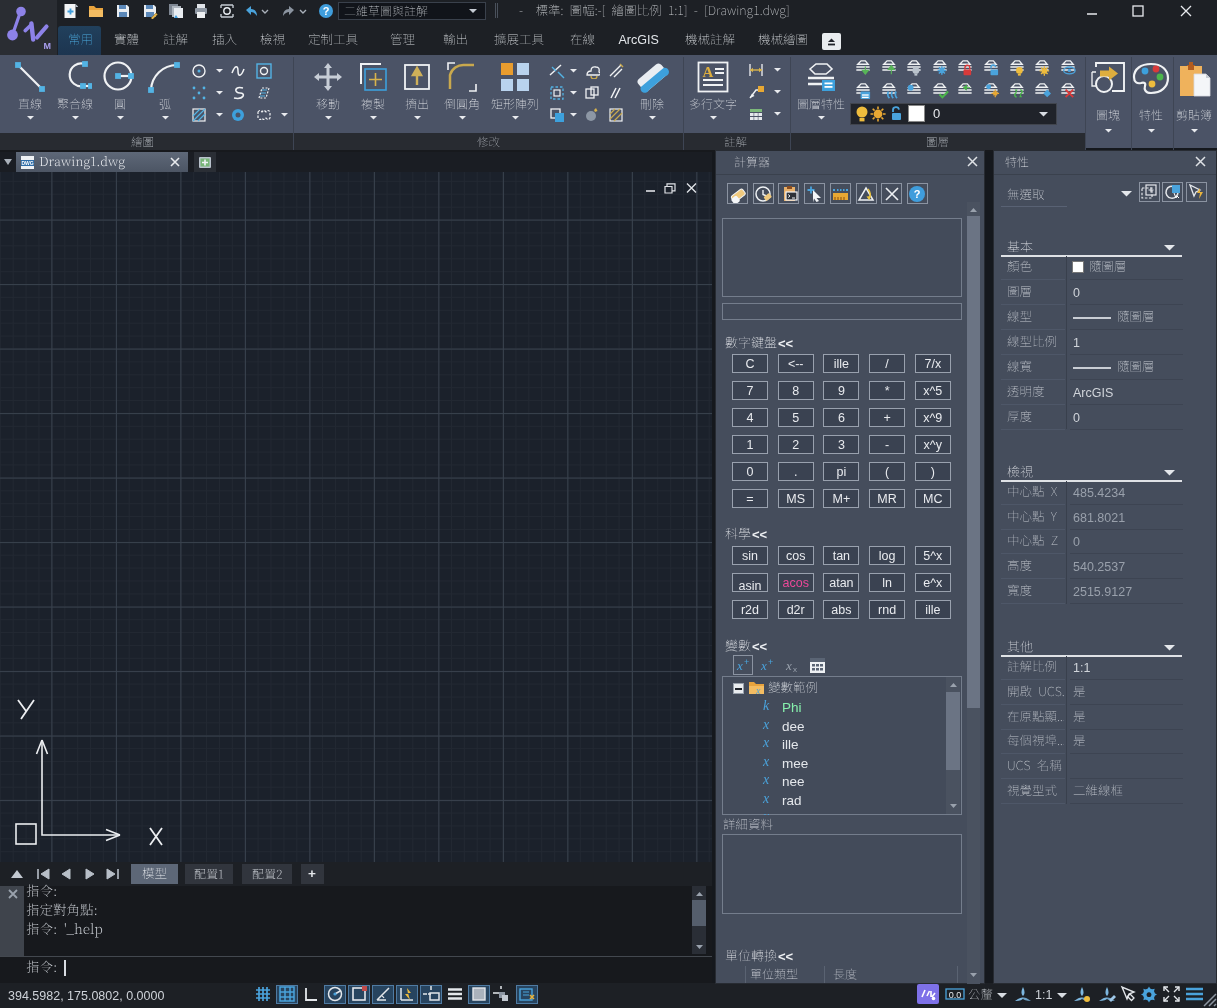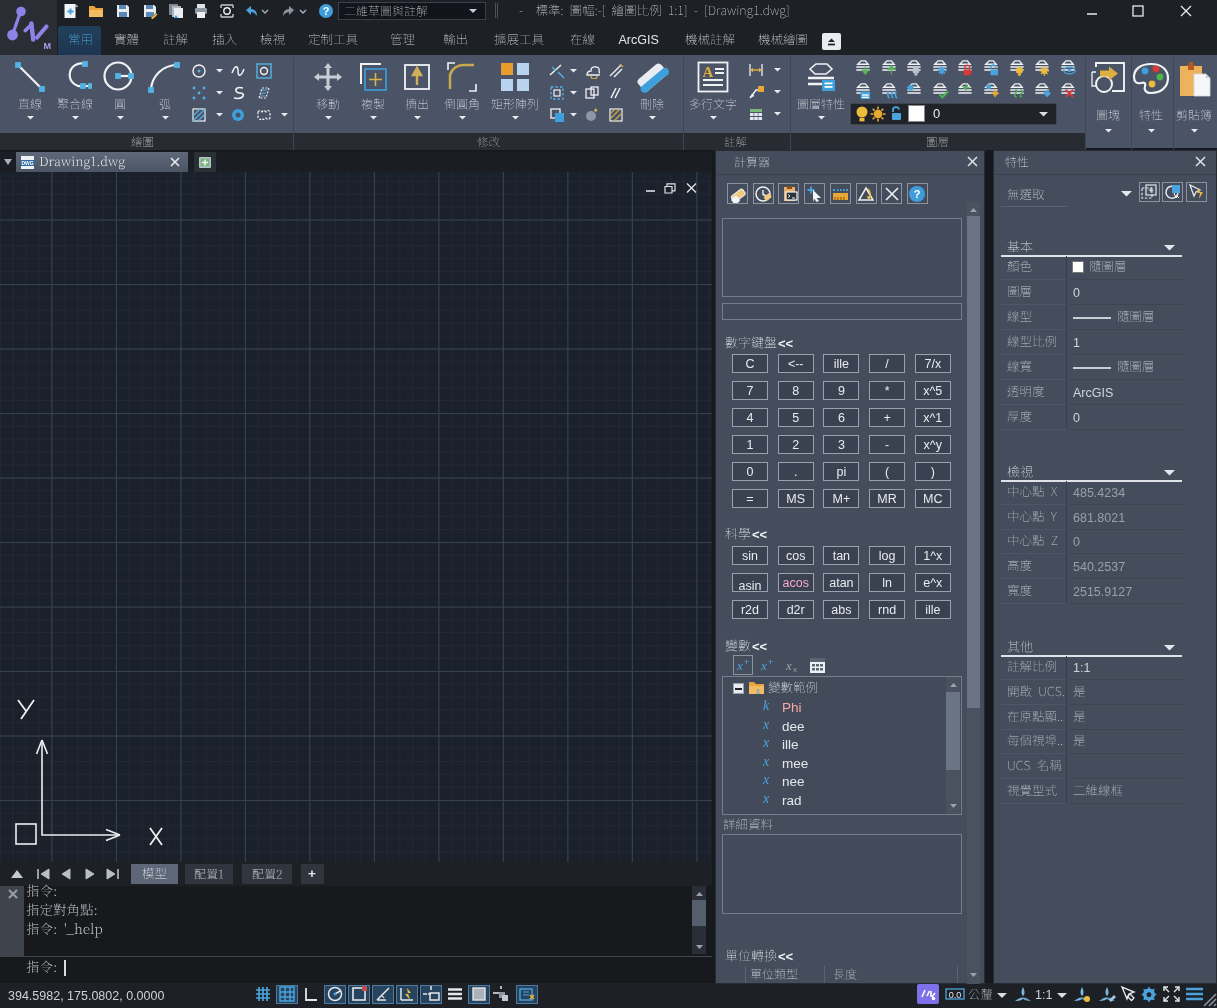--- a/index.html
+++ b/index.html
@@ -1148,21 +1148,21 @@
 <div style="position:absolute;left:914.8px;top:381px;width:36px;height:19px;font:12.5px 'Liberation Sans',sans-serif;color:#e9ebef;display:flex;align-items:center;justify-content:center">x^5</div>
 <div style="left:732.0px;top:408px;width:36px;height:19px;background:#3a4251;border:1px solid #99a1ae"></div>
 <div style="position:absolute;left:732.0px;top:408px;width:36px;height:19px;font:12.5px 'Liberation Sans',sans-serif;color:#e9ebef;display:flex;align-items:center;justify-content:center">4</div>
 <div style="left:777.7px;top:408px;width:36px;height:19px;background:#3a4251;border:1px solid #99a1ae"></div>
 <div style="position:absolute;left:777.7px;top:408px;width:36px;height:19px;font:12.5px 'Liberation Sans',sans-serif;color:#e9ebef;display:flex;align-items:center;justify-content:center">5</div>
 <div style="left:823.4px;top:408px;width:36px;height:19px;background:#3a4251;border:1px solid #99a1ae"></div>
 <div style="position:absolute;left:823.4px;top:408px;width:36px;height:19px;font:12.5px 'Liberation Sans',sans-serif;color:#e9ebef;display:flex;align-items:center;justify-content:center">6</div>
 <div style="left:869.1px;top:408px;width:36px;height:19px;background:#3a4251;border:1px solid #99a1ae"></div>
 <div style="position:absolute;left:869.1px;top:408px;width:36px;height:19px;font:12.5px 'Liberation Sans',sans-serif;color:#e9ebef;display:flex;align-items:center;justify-content:center">+</div>
 <div style="left:914.8px;top:408px;width:36px;height:19px;background:#3a4251;border:1px solid #99a1ae"></div>
-<div style="position:absolute;left:914.8px;top:408px;width:36px;height:19px;font:12.5px 'Liberation Sans',sans-serif;color:#e9ebef;display:flex;align-items:center;justify-content:center">x^1</div>
+<div style="position:absolute;left:914.8px;top:408px;width:36px;height:19px;font:12.5px 'Liberation Sans',sans-serif;color:#e9ebef;display:flex;align-items:center;justify-content:center">x^9</div>
 <div style="left:732.0px;top:435px;width:36px;height:19px;background:#3a4251;border:1px solid #99a1ae"></div>
 <div style="position:absolute;left:732.0px;top:435px;width:36px;height:19px;font:12.5px 'Liberation Sans',sans-serif;color:#e9ebef;display:flex;align-items:center;justify-content:center">1</div>
 <div style="left:777.7px;top:435px;width:36px;height:19px;background:#3a4251;border:1px solid #99a1ae"></div>
 <div style="position:absolute;left:777.7px;top:435px;width:36px;height:19px;font:12.5px 'Liberation Sans',sans-serif;color:#e9ebef;display:flex;align-items:center;justify-content:center">2</div>
 <div style="left:823.4px;top:435px;width:36px;height:19px;background:#3a4251;border:1px solid #99a1ae"></div>
 <div style="position:absolute;left:823.4px;top:435px;width:36px;height:19px;font:12.5px 'Liberation Sans',sans-serif;color:#e9ebef;display:flex;align-items:center;justify-content:center">3</div>
 <div style="left:869.1px;top:435px;width:36px;height:19px;background:#3a4251;border:1px solid #99a1ae"></div>
 <div style="position:absolute;left:869.1px;top:435px;width:36px;height:19px;font:12.5px 'Liberation Sans',sans-serif;color:#e9ebef;display:flex;align-items:center;justify-content:center">-</div>
 <div style="left:914.8px;top:435px;width:36px;height:19px;background:#3a4251;border:1px solid #99a1ae"></div>
 <div style="position:absolute;left:914.8px;top:435px;width:36px;height:19px;font:12.5px 'Liberation Sans',sans-serif;color:#e9ebef;display:flex;align-items:center;justify-content:center">x^y</div>
@@ -1195,25 +1195,25 @@
 <div style="position:absolute;left:752.0px;top:527px;font:bold 13px 'Liberation Sans',sans-serif;color:#eef0f3;letter-spacing:0;white-space:pre">&lt;&lt;</div>
 <div style="left:732.0px;top:546px;width:36px;height:19px;background:#3a4251;border:1px solid #99a1ae"></div>
 <div style="position:absolute;left:732.0px;top:546px;width:36px;height:19px;font:12.5px 'Liberation Sans',sans-serif;color:#e9ebef;display:flex;align-items:center;justify-content:center">sin</div>
 <div style="left:777.7px;top:546px;width:36px;height:19px;background:#3a4251;border:1px solid #99a1ae"></div>
 <div style="position:absolute;left:777.7px;top:546px;width:36px;height:19px;font:12.5px 'Liberation Sans',sans-serif;color:#e9ebef;display:flex;align-items:center;justify-content:center">cos</div>
 <div style="left:823.4px;top:546px;width:36px;height:19px;background:#3a4251;border:1px solid #99a1ae"></div>
 <div style="position:absolute;left:823.4px;top:546px;width:36px;height:19px;font:12.5px 'Liberation Sans',sans-serif;color:#e9ebef;display:flex;align-items:center;justify-content:center">tan</div>
 <div style="left:869.1px;top:546px;width:36px;height:19px;background:#3a4251;border:1px solid #99a1ae"></div>
 <div style="position:absolute;left:869.1px;top:546px;width:36px;height:19px;font:12.5px 'Liberation Sans',sans-serif;color:#e9ebef;display:flex;align-items:center;justify-content:center">log</div>
 <div style="left:914.8px;top:546px;width:36px;height:19px;background:#3a4251;border:1px solid #99a1ae"></div>
-<div style="position:absolute;left:914.8px;top:546px;width:36px;height:19px;font:12.5px 'Liberation Sans',sans-serif;color:#e9ebef;display:flex;align-items:center;justify-content:center">1^x</div>
+<div style="position:absolute;left:914.8px;top:546px;width:36px;height:19px;font:12.5px 'Liberation Sans',sans-serif;color:#e9ebef;display:flex;align-items:center;justify-content:center">5^x</div>
 <div style="left:732.0px;top:573px;width:36px;height:19px;background:#3a4251;border:1px solid #99a1ae"></div>
 <div style="position:absolute;left:732.0px;top:573px;width:36px;height:26px;font:12.5px 'Liberation Sans',sans-serif;color:#e9ebef;display:flex;align-items:center;justify-content:center">asin</div>
 <div style="left:777.7px;top:573px;width:36px;height:19px;background:#3a4251;border:1px solid #99a1ae"></div>
-<div style="position:absolute;left:777.7px;top:573px;width:36px;height:19px;font:12.5px 'Liberation Sans',sans-serif;color:#f9a8d4;display:flex;align-items:center;justify-content:center">acos</div>
+<div style="position:absolute;left:777.7px;top:573px;width:36px;height:19px;font:12.5px 'Liberation Sans',sans-serif;color:#ec4899;display:flex;align-items:center;justify-content:center">acos</div>
 <div style="left:823.4px;top:573px;width:36px;height:19px;background:#3a4251;border:1px solid #99a1ae"></div>
 <div style="position:absolute;left:823.4px;top:573px;width:36px;height:19px;font:12.5px 'Liberation Sans',sans-serif;color:#e9ebef;display:flex;align-items:center;justify-content:center">atan</div>
 <div style="left:869.1px;top:573px;width:36px;height:19px;background:#3a4251;border:1px solid #99a1ae"></div>
 <div style="position:absolute;left:869.1px;top:573px;width:36px;height:19px;font:12.5px 'Liberation Sans',sans-serif;color:#e9ebef;display:flex;align-items:center;justify-content:center">ln</div>
 <div style="left:914.8px;top:573px;width:36px;height:19px;background:#3a4251;border:1px solid #99a1ae"></div>
 <div style="position:absolute;left:914.8px;top:573px;width:36px;height:19px;font:12.5px 'Liberation Sans',sans-serif;color:#e9ebef;display:flex;align-items:center;justify-content:center">e^x</div>
 <div style="left:732.0px;top:600px;width:36px;height:19px;background:#3a4251;border:1px solid #99a1ae"></div>
 <div style="position:absolute;left:732.0px;top:600px;width:36px;height:19px;font:12.5px 'Liberation Sans',sans-serif;color:#e9ebef;display:flex;align-items:center;justify-content:center">r2d</div>
 <div style="left:777.7px;top:600px;width:36px;height:19px;background:#3a4251;border:1px solid #99a1ae"></div>
 <div style="position:absolute;left:777.7px;top:600px;width:36px;height:19px;font:12.5px 'Liberation Sans',sans-serif;color:#e9ebef;display:flex;align-items:center;justify-content:center">d2r</div>
@@ -1271,21 +1271,21 @@
         <use href="#q8b8a_400" transform="translate(0.0,11.00) scale(0.0125)"></use>
         <use href="#q6578_400" transform="translate(12.5,11.00) scale(0.0125)"></use>
         <use href="#q7bc4_400" transform="translate(25.0,11.00) scale(0.0125)"></use>
         <use href="#q4f8b_400" transform="translate(37.5,11.00) scale(0.0125)"></use>
       </svg>
     </div>
 <div style="position:absolute;left:40px;top:21.0px"><svg width="14" height="17">
         <text x="1" y="13" font-size="14" font-style="italic" fill="#4aa3dc" font-family="Liberation Serif">k</text>
       </svg></div>
 <div style="position:absolute;left:60px;top:24.0px">
-      <div style="font:13.5px 'Liberation Sans',sans-serif;color:#fca5a5">Phi</div>
+      <div style="font:13.5px 'Liberation Sans',sans-serif;color:#86efac">Phi</div>
     </div>
 <div style="position:absolute;left:40px;top:39.5px"><svg width="14" height="17">
         <text x="1" y="13" font-size="14" font-style="italic" fill="#4aa3dc" font-family="Liberation Serif">x</text>
       </svg></div>
 <div style="position:absolute;left:60px;top:42.5px">
       <div style="font:13.5px 'Liberation Sans',sans-serif;color:#e4e7eb">dee</div>
     </div>
 <div style="position:absolute;left:40px;top:58.0px"><svg width="14" height="17">
         <text x="1" y="13" font-size="14" font-style="italic" fill="#4aa3dc" font-family="Liberation Serif">x</text>
       </svg></div>

